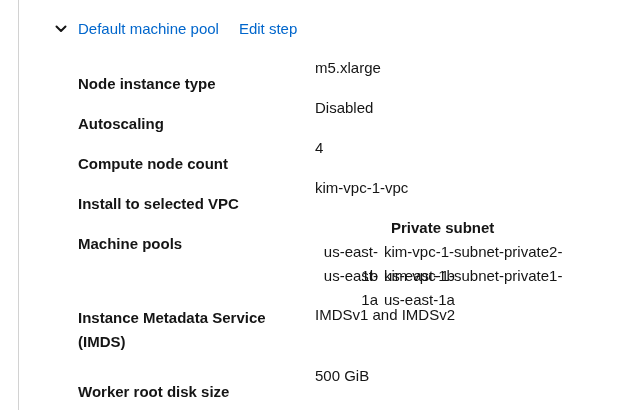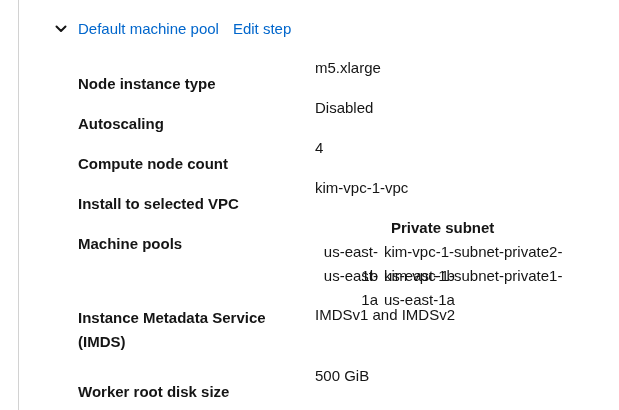--- a/index.html
+++ b/index.html
@@ -6,21 +6,21 @@
   .page {
     position:relative; width:619px; height:410px; background:#ffffff;
     font-family:"Liberation Sans", sans-serif; font-size:15px; color:#151515;
     overflow:hidden;
   }
   .vline { position:absolute; left:18px; top:0; width:1px; height:410px; background:#d2d2d2; }
 
   .section-header { position:absolute; left:55px; top:20px; display:flex; align-items:center; }
   .chevron-btn { width:12px; height:14px; margin-right:11px; display:flex; align-items:center; cursor:pointer; background:none; border:none; padding:0; }
   .link { color:var(--link,#0066cc); text-decoration:none; cursor:pointer; }
-  .edit-link { margin-left:14px; }
+  .edit-link { margin-left:20px; }
 
   .row { position:absolute; left:78px; width:520px; }
   .row-label { position:absolute; left:0; top:16px; width:210px; font-weight:700; line-height:24px; }
   .row-label.nudge { top:3px; }
   .row-value { position:absolute; left:237px; top:0; line-height:24px; white-space:nowrap; }
 
   
   .mp-table { position:absolute; left:237px; top:0; width:270px; height:96px; white-space:normal; }
   .mp-az-header { position:absolute; left:0; top:0; width:63px; font-weight:700; line-height:24px; overflow-wrap:anywhere; }
   .mp-subnet-header { position:absolute; left:56px; top:0; font-weight:700; line-height:24px; white-space:nowrap;margin-left:20px; }

